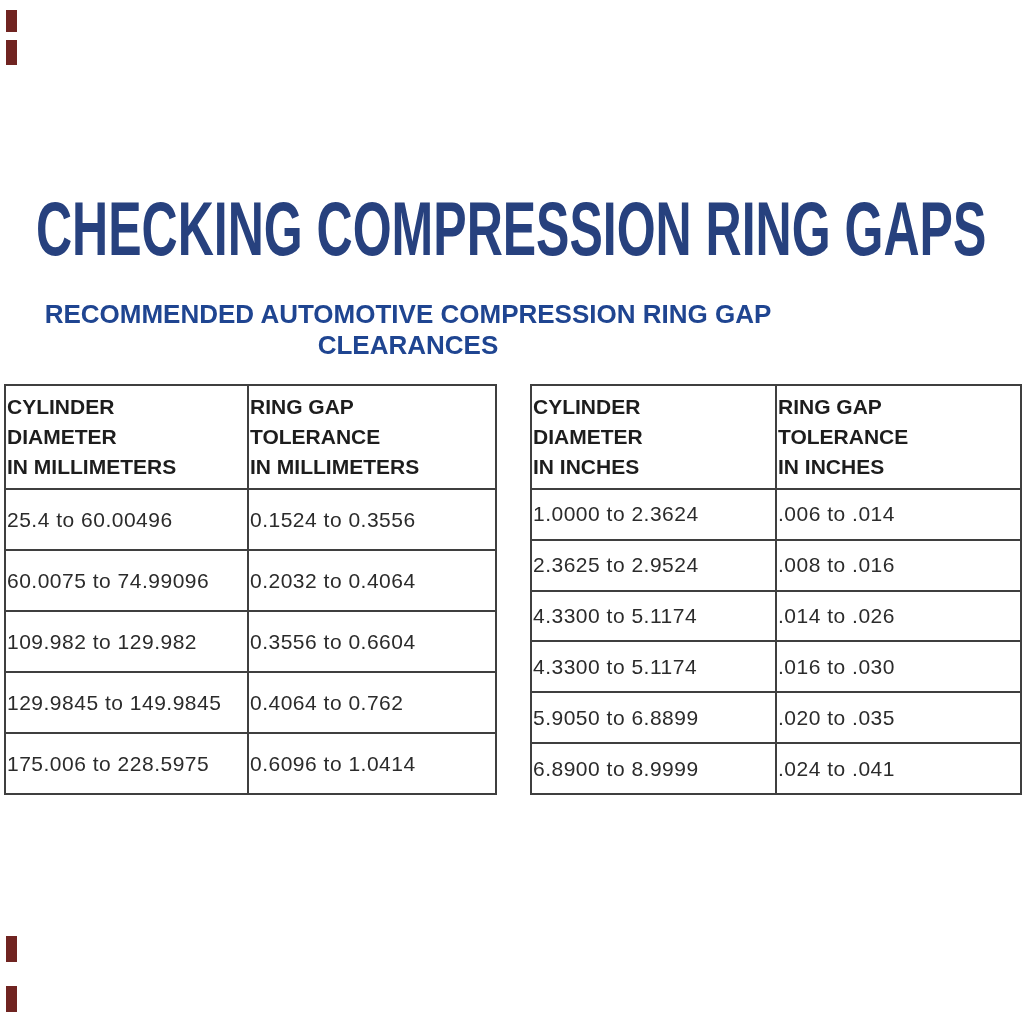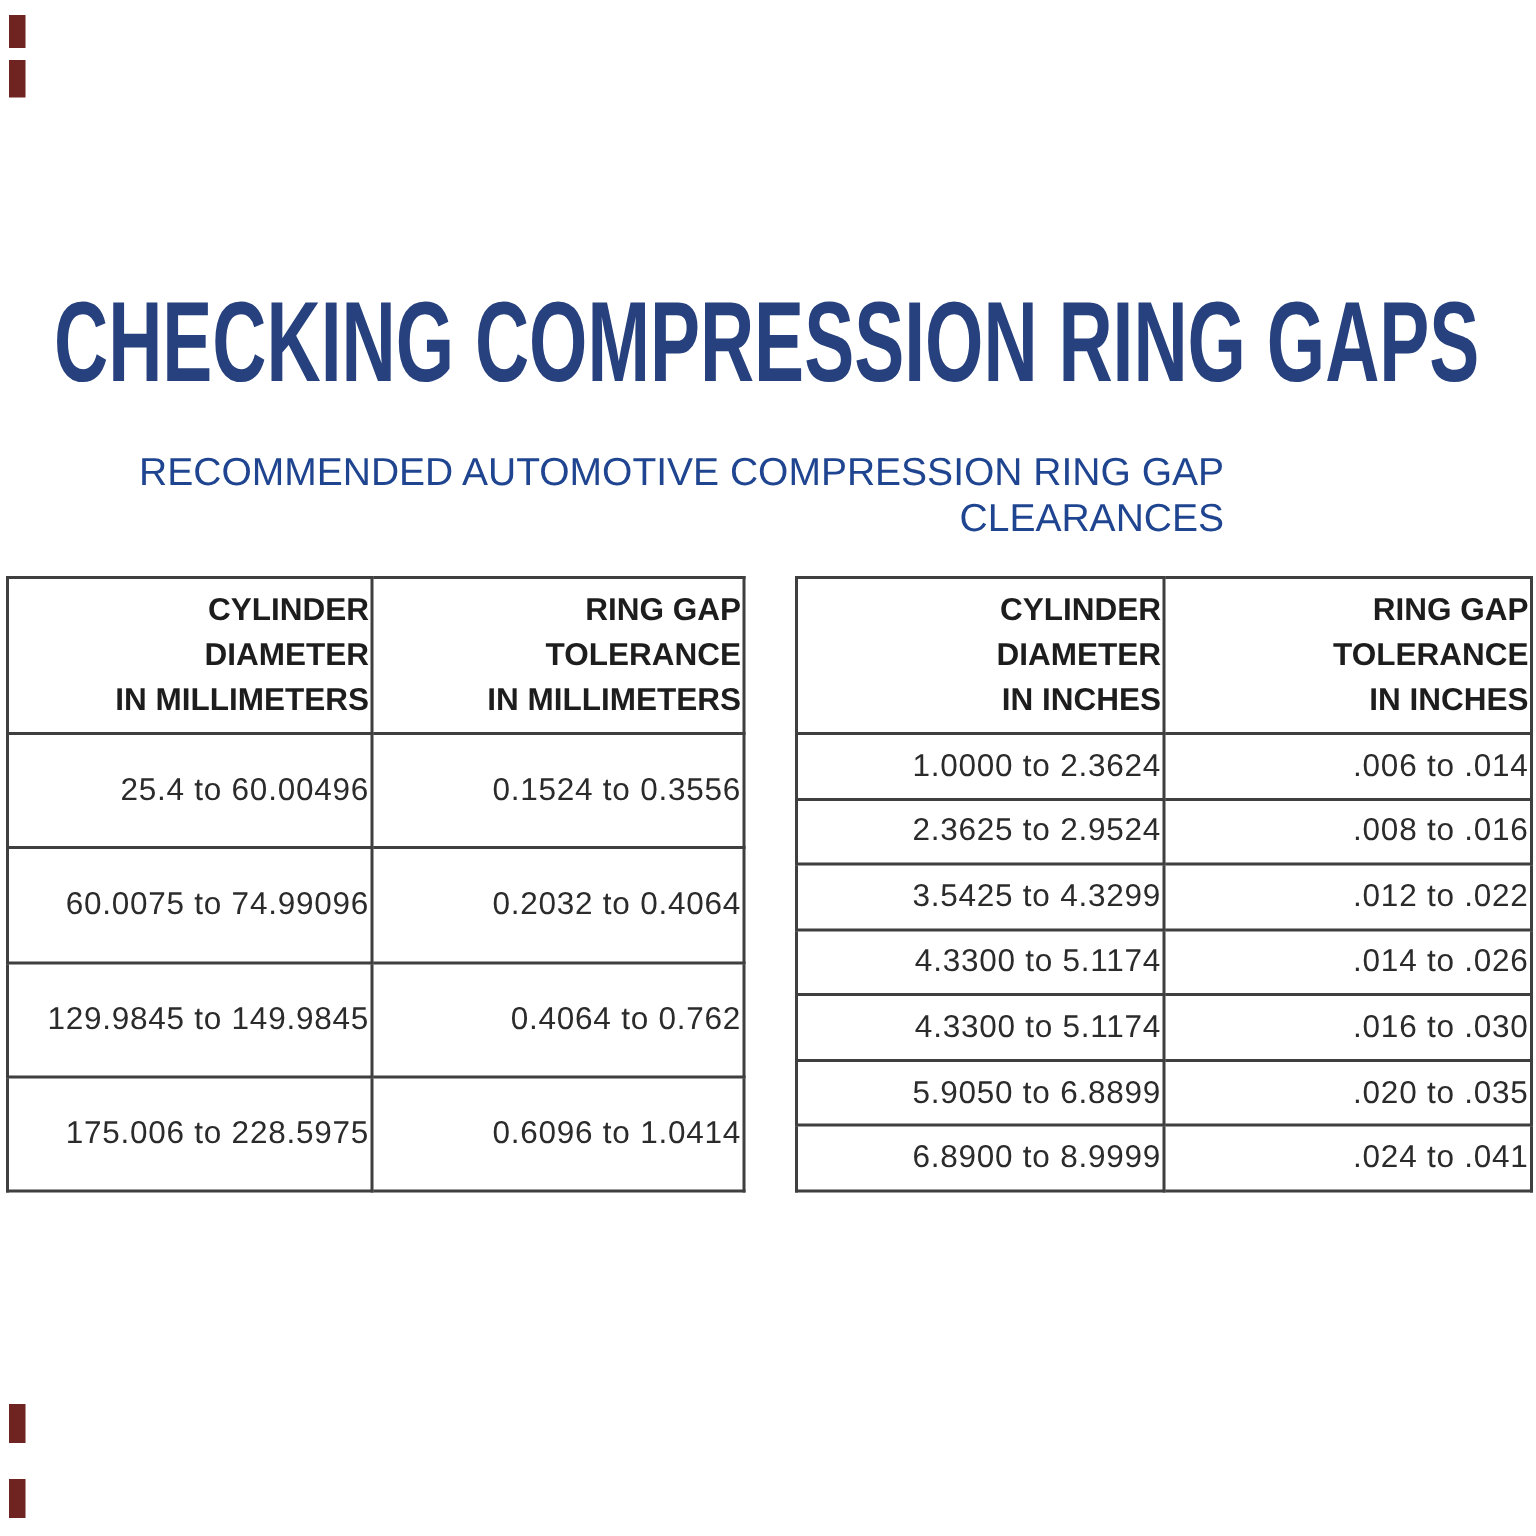--- a/index.html
+++ b/index.html
@@ -24,32 +24,32 @@
   .mark-4{top:986px;height:26px;}
   .doc-title{
     position:absolute;left:36px;top:191px;margin:0;
     font-size:76px;font-weight:700;line-height:1;white-space:nowrap;
     color:var(--title-blue);
     transform:scaleX(0.658);transform-origin:left top;
     letter-spacing:0;
   }
   .doc-subtitle{
     position:absolute;left:0;top:299px;width:816px;margin:0;
-    text-align:right;font-size:26px;font-weight:400;
+    text-align:center;font-size:26px;font-weight:700;
     color:var(--subtitle-blue);letter-spacing:0;
   }
   table.spec{
     position:absolute;top:384px;border-collapse:collapse;table-layout:fixed;
     height:411px;background:var(--bg);
   }
   table.spec.metric{left:4px;width:491px;}
   table.spec.inch{left:530px;width:490px;}
   table.spec th, table.spec td{
     border:2px solid var(--border);
-    text-align:right;vertical-align:middle;
+    text-align:left;vertical-align:middle;
     overflow:hidden;
   }
   table.spec th{
     height:100px;
     font-size:21px;line-height:30px;font-weight:700;
     color:var(--head-text);
     white-space:pre-line;
   }
   table.spec td{
     font-size:21px;font-weight:400;color:var(--body-text);
@@ -85,20 +85,24 @@
   <tbody>
     <tr>
       <td>25.4 to 60.00496</td>
       <td>0.1524 to 0.3556</td>
     </tr>
     <tr>
       <td>60.0075 to 74.99096</td>
       <td>0.2032 to 0.4064</td>
     </tr>
     <tr>
+      <td>109.982 to 129.982</td>
+      <td>0.3556 to 0.6604</td>
+    </tr>
+    <tr>
       <td>129.9845 to 149.9845</td>
       <td>0.4064 to 0.762</td>
     </tr>
     <tr>
       <td>175.006 to 228.5975</td>
       <td>0.6096 to 1.0414</td>
     </tr>
   </tbody>
 </table>
 
@@ -120,24 +124,20 @@
   <tbody>
     <tr>
       <td>1.0000 to 2.3624</td>
       <td>.006 to .014</td>
     </tr>
     <tr>
       <td>2.3625 to 2.9524</td>
       <td>.008 to .016</td>
     </tr>
     <tr>
-      <td>3.5425 to 4.3299</td>
-      <td>.012 to .022</td>
-    </tr>
-    <tr>
       <td>4.3300 to 5.1174</td>
       <td>.014 to .026</td>
     </tr>
     <tr>
       <td>4.3300 to 5.1174</td>
       <td>.016 to .030</td>
     </tr>
     <tr>
       <td>5.9050 to 6.8899</td>
       <td>.020 to .035</td>

